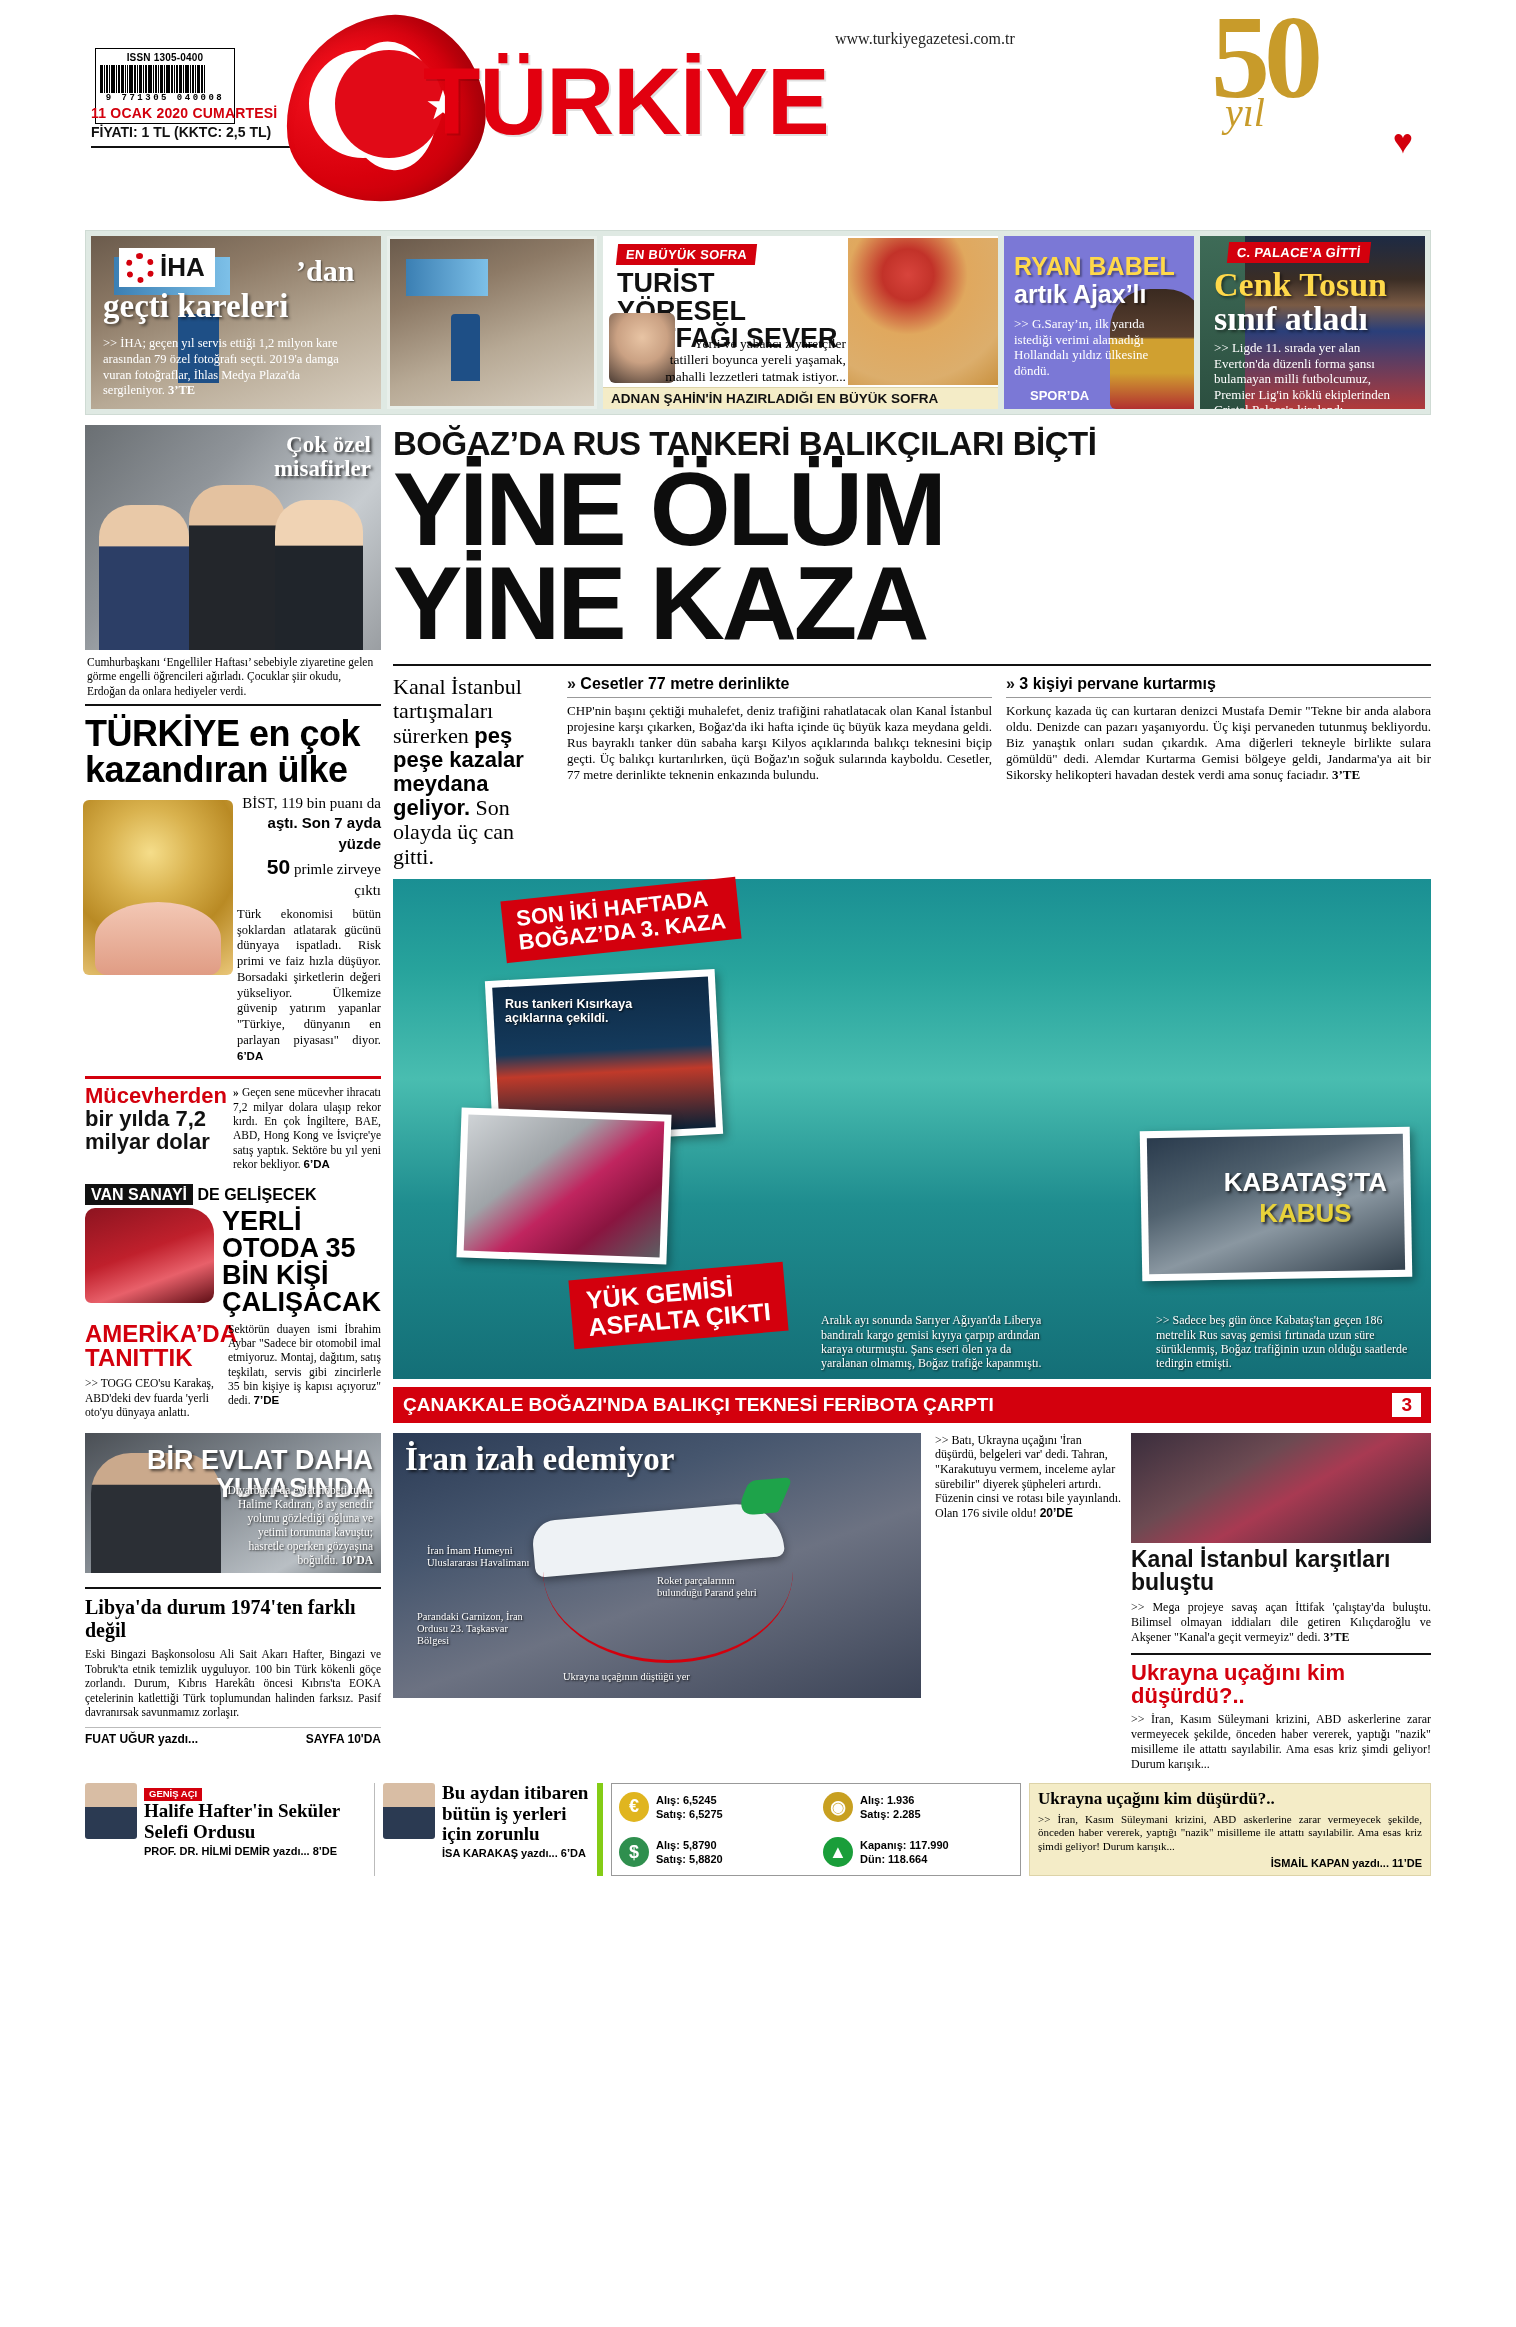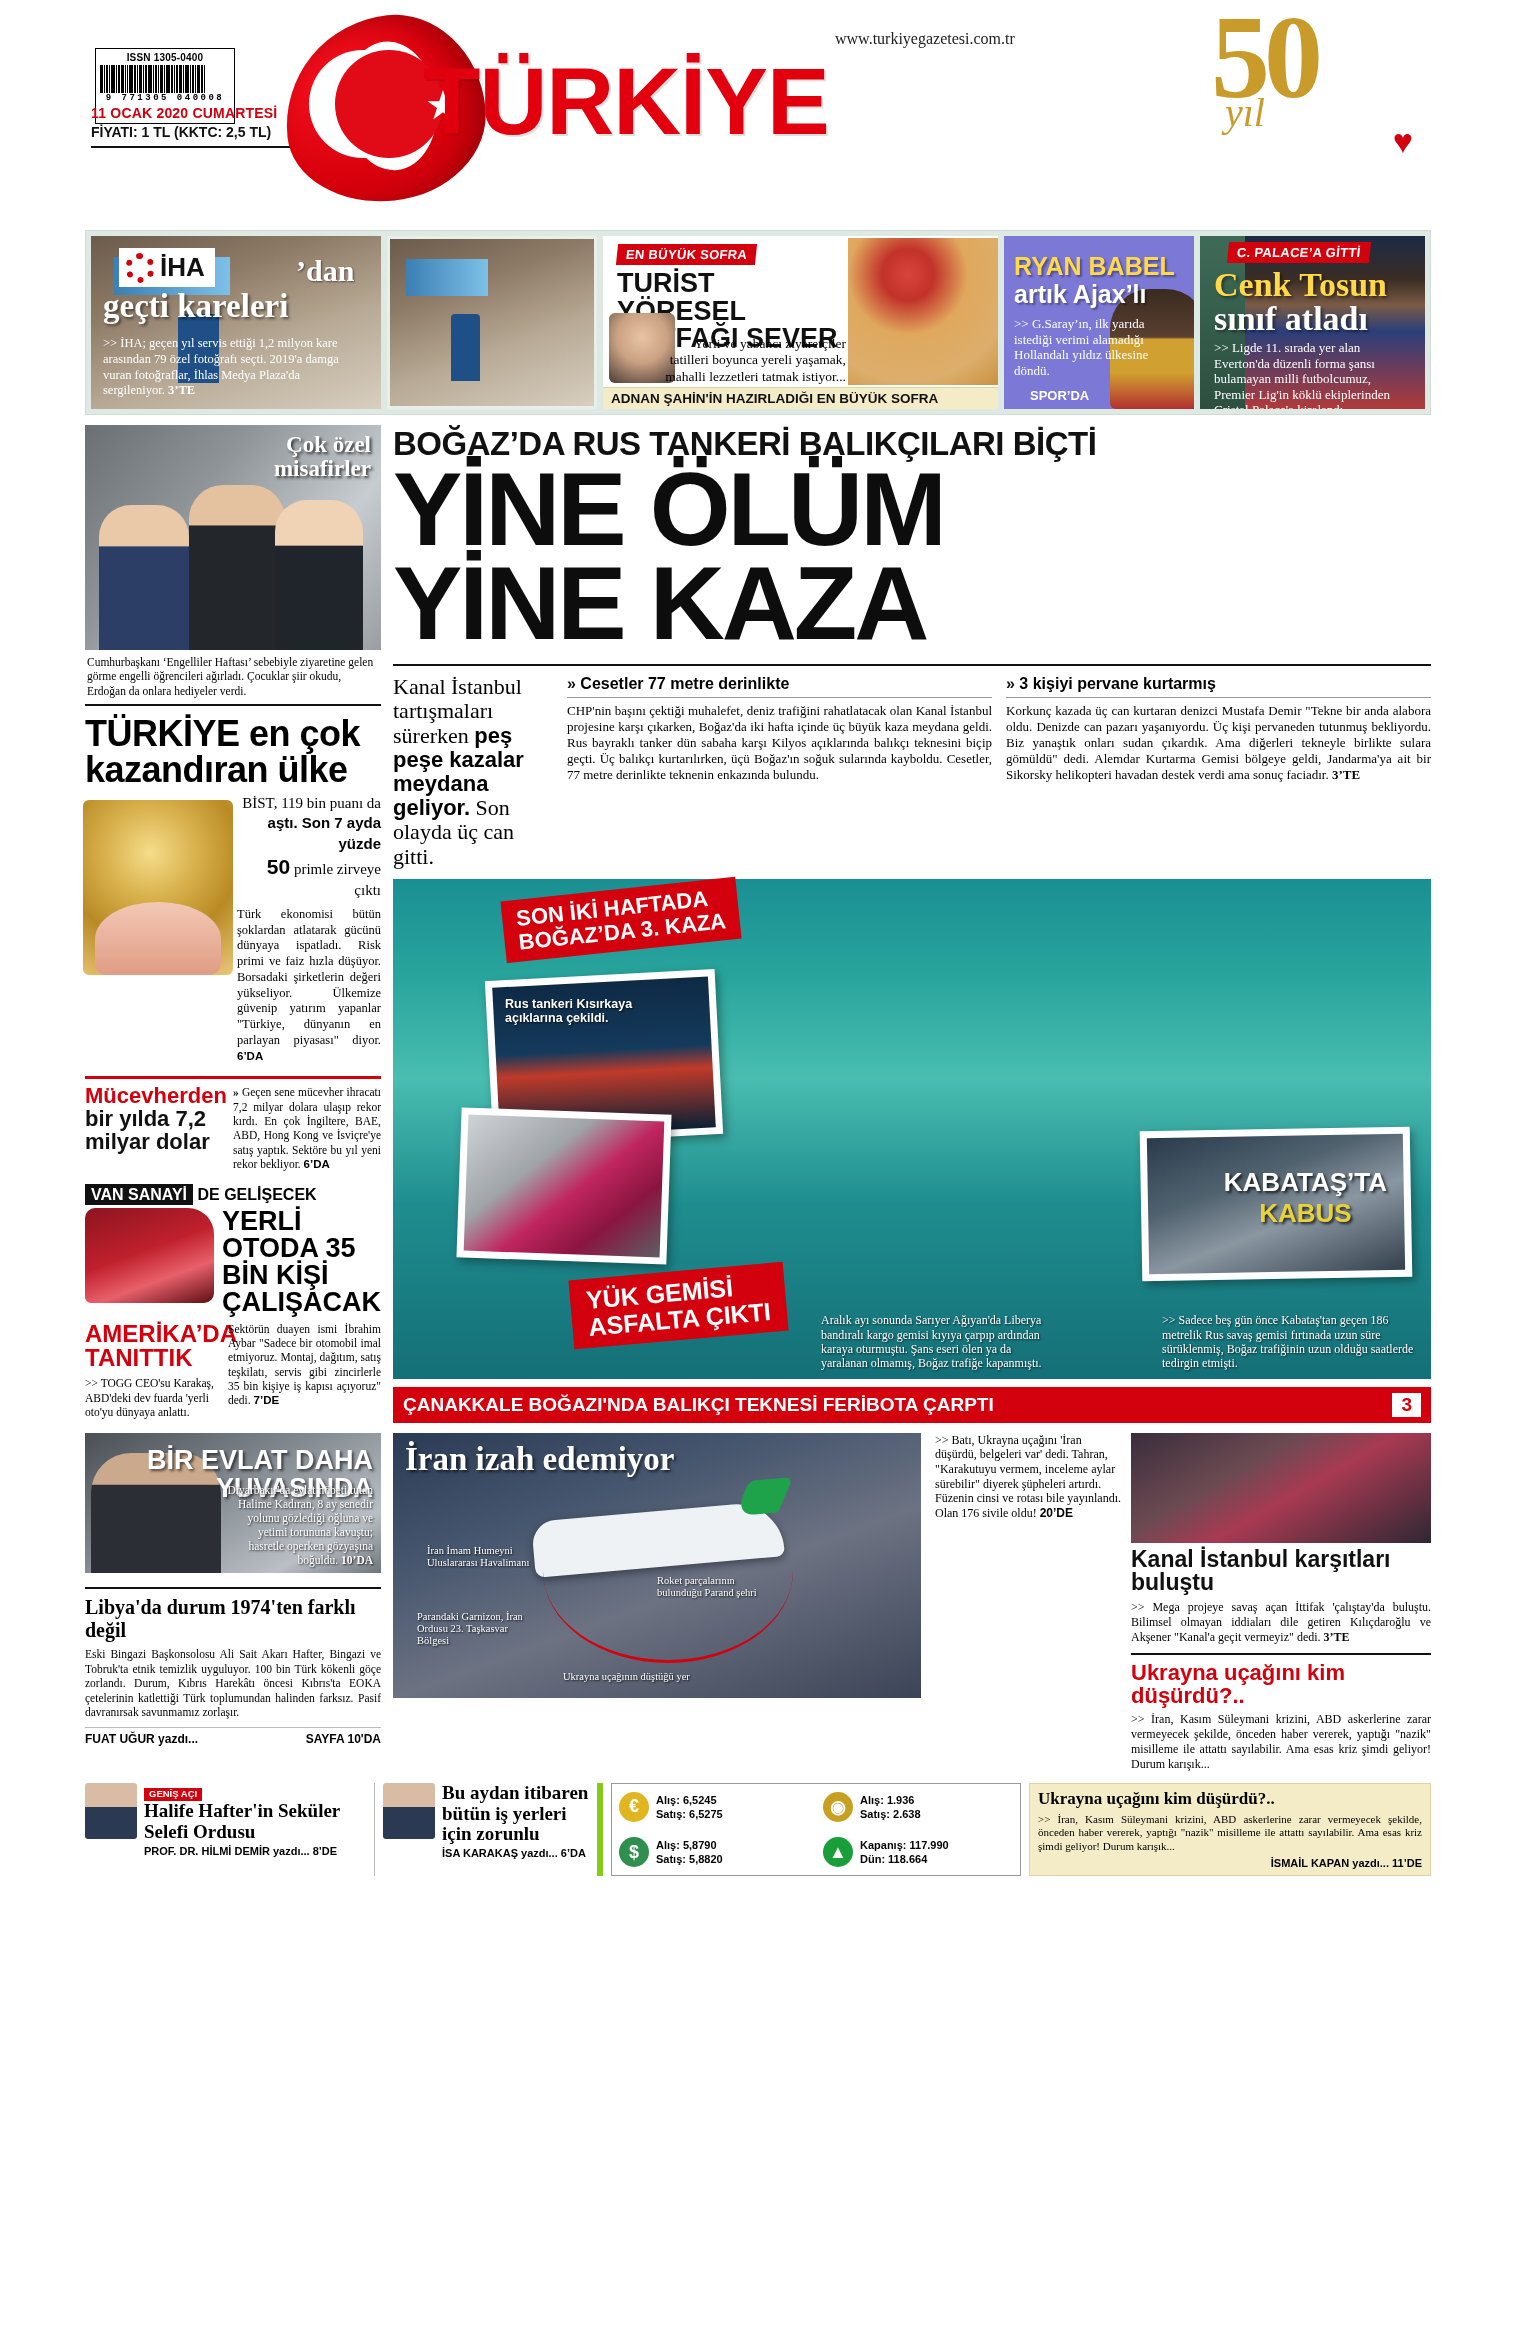--- a/index.html
+++ b/index.html
@@ -170,21 +170,21 @@
   .pc2 { left:66px; top:232px; width:210px; height:150px; transform:rotate(2deg); }
   .pc2 .im { width:100%; height:100%; background:linear-gradient(140deg,#cfd3d6 0%, #9fa4a8 35%, #c0255f 55%, #8a1540 75%, #5c5f63 100%); }
   .pc3 { right:20px; top:250px; width:270px; height:150px; transform:rotate(-1deg); }
   .pc3 .im { width:100%; height:100%; background:linear-gradient(160deg,#2a3b4d 0%, #51626f 35%, #8a97a1 60%, #33414d 100%); }
   .cap-white { position:absolute; left:112px; top:118px; width:180px; color:#fff; font-family:"Liberation Sans",sans-serif; font-weight:bold; font-size:12.5px; line-height:1.18; z-index:6; text-shadow:1px 1px 2px rgba(0,0,0,.8); }
   .burst2 { position:absolute; left:178px; top:392px; background:#d3000d; color:#fff; font-family:"Liberation Sans",sans-serif; font-weight:bold; font-size:25px; padding:8px 16px; transform:rotate(-5deg); line-height:1.06; z-index:6; }
   .kabatas-lbl { position:absolute; right:44px; top:288px; z-index:7; text-align:center; }
   .kabatas-lbl .l1 { font-family:"Liberation Sans",sans-serif; font-weight:bold; font-size:26px; color:#fff; text-shadow:2px 2px 3px rgba(0,0,0,.75); }
   .kabatas-lbl .l2 { font-family:"Liberation Sans",sans-serif; font-weight:bold; font-size:26px; color:#e8d23a; text-shadow:2px 2px 3px rgba(0,0,0,.75); }
   .sea-note { position:absolute; left:420px; bottom:8px; width:235px; font-size:12px; line-height:1.2; color:#fff; text-shadow:1px 1px 2px rgba(0,0,0,.75);margin-left:8px; }
-  .sea-note2 { position:absolute; right:14px; bottom:8px; width:255px; font-size:12px; line-height:1.2; color:#fff; text-shadow:1px 1px 2px rgba(0,0,0,.75);margin-left:19px; }
+  .sea-note2 { position:absolute; right:20px; bottom:8px; width:255px; font-size:12px; line-height:1.2; color:#fff; text-shadow:1px 1px 2px rgba(0,0,0,.75);margin-left:19px; }
 
   .redbar { margin-top:8px; background:#d3000d; color:#fff; display:flex; align-items:center; justify-content:space-between;
     font-family:"Liberation Sans",sans-serif; font-weight:bold; font-size:19px; padding:6px 10px; }
   .redbar .pgnum { background:#fff; color:#d3000d; padding:1px 9px; }
 
   .lower-row { display:flex; gap:10px; margin-top:10px; }
   .iran { flex:1; position:relative; height:265px; background: linear-gradient(160deg,#2b3b55 0%, #46566e 30%, #6c7282 58%, #3c4457 100%); }
   .iran .h { position:absolute; left:12px; top:8px; font-family:"Liberation Serif",serif; font-weight:bold; font-size:33px; color:#ffd94a; text-shadow:2px 2px 3px rgba(0,0,0,.6); }
   .iran .h span { color:#fff; }
   .iran .plane { position:absolute; left:140px; top:78px; width:250px; height:56px; background:#eef2f5; border-radius:30px 60px 10px 12px; transform:rotate(-5deg); box-shadow:0 3px 8px rgba(0,0,0,.4);}
@@ -574,21 +574,21 @@
           <span>Satış:</span>
           <span>6,5275</span>
         </div>
       </div>
       <div class="rate-cell">
         <div class="rate-ico" style="background:#c8a021">◉</div>
         <div class="rate-val">
           <span>Alış:</span>
           <span>1.936</span><br>
           <span>Satış:</span>
-          <span>2.638</span>
+          <span>2.285</span>
         </div>
       </div>
       <div class="rate-cell">
         <div class="rate-ico" style="background:#2f8f4e">$</div>
         <div class="rate-val">
           <span>Alış:</span>
           <span>5,8790</span><br>
           <span>Satış:</span>
           <span>5,8820</span>
         </div>

